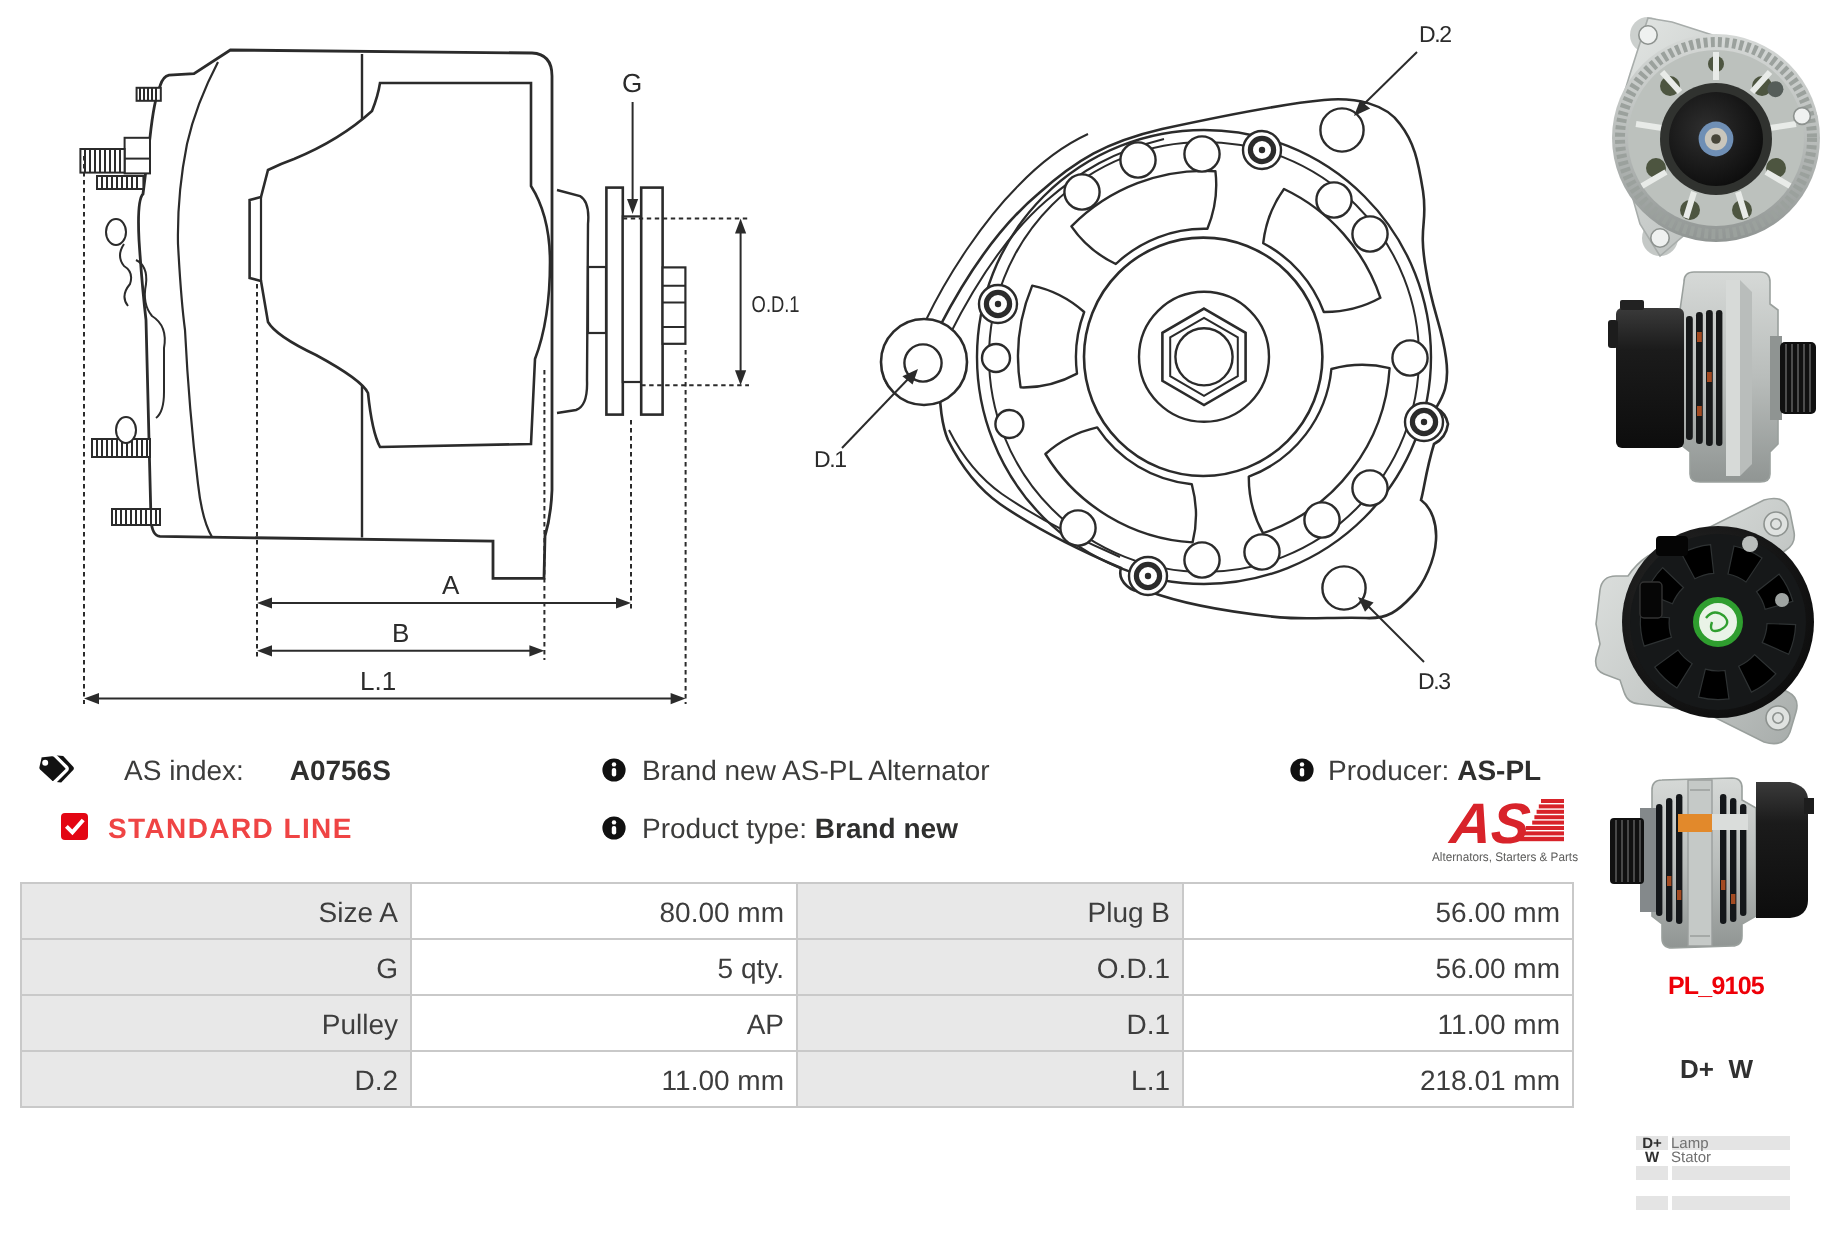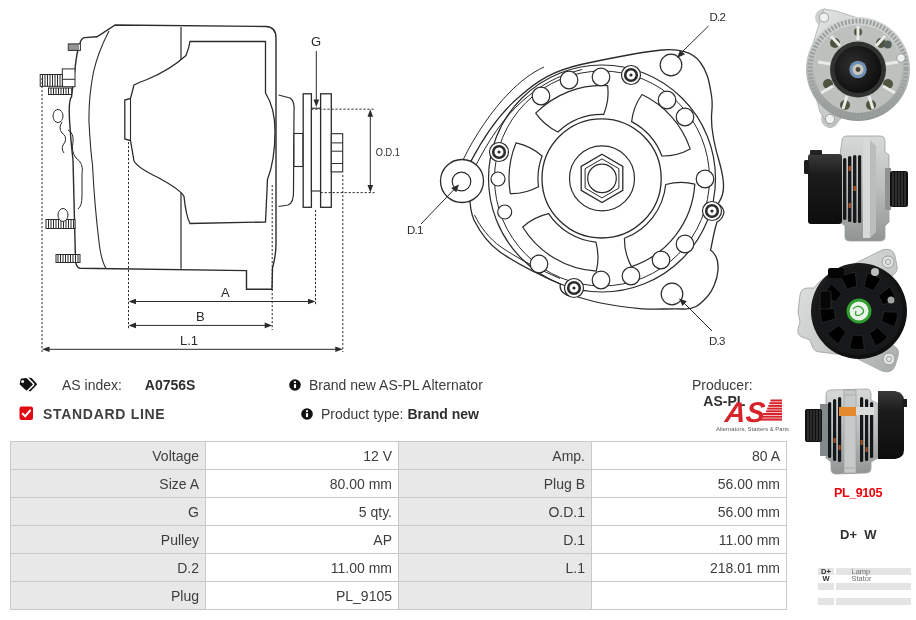--- a/index.html
+++ b/index.html
@@ -7,21 +7,21 @@
 .abs{position:absolute;}
 .inforow{position:absolute;display:flex;align-items:center;font-size:14px;color:#3c3c3b;white-space:nowrap;}
 .inforow b{color:#2f2f2e;text-align:center;}
 table.spec{position:absolute;left:10px;top:441px;border-collapse:collapse;table-layout:fixed;}
 table.spec td{border:1px solid #c9c9c9;height:27px;padding:0 6px 0 0;font-size:14px;color:#3d3d3d;text-align:right;vertical-align:middle;}
 table.spec td.l{background:#e8e8e8;}
 table.spec td.v{background:#ffffff;}
 .mini{position:absolute;left:818px;top:568px;font-size:7.5px;color:#2e2e2e;}
 .mini .row{display:flex;height:7.4px;line-height:7.2px;}
 .mini .c1{width:16px;text-align:center;font-weight:bold;}
-.mini .c2{width:59px;margin-left:1.5px;padding-left:16px;color:#707070;}
+.mini .c2{width:59px;margin-left:1.5px;padding-left:0;color:#707070;}
 </style>
 </head>
 <body>
 
 <svg class="abs" style="left:0;top:0" width="790" height="372" viewBox="0 0 790 372" fill="none" stroke="#2b2b2b">
   <g id="sideview" stroke-width="1.4">
 
     <path d="M181,27 L181,268.8" stroke-width="1.2"></path>
 
     <path d="M84.5,37.6 L97,36.8 L115.2,25 L266,26.5 Q276,27 276,38 L276,245 Q275.5,258 272.5,268 L272,289.2 L246.5,289.2 L246.5,270.6 L80,268.2 Q76,267.8 75.5,260 L73,160 Q71,143 69.5,120 Q68.5,100 71.5,97 L75,68.7 Q77,50 80,43 Q81.5,38.2 84.5,37.6 Z"></path>
@@ -212,45 +212,45 @@
 
 <div class="inforow" style="left:18px;top:377px;height:15px;gap:19px;">
   <svg width="19" height="15" viewBox="0 0 19 15" style="margin-right:6px;">
     <path d="M9.3,0.6 L13.6,1.0 L18.6,6.4 Q19.3,7.2 18.6,8.0 L12.6,14.2 L8.9,13.9 Z" fill="#111"></path>
     <path d="M2.2,0.9 L7.9,0.3 Q8.9,0.2 9.6,0.9 L15.2,6.5 Q16.0,7.3 15.2,8.2 L9.3,14.0 Q8.5,14.8 7.6,14.0 L1.5,8.3 Q0.8,7.6 0.9,6.6 Z" fill="#111" stroke="#fff" stroke-width="1.6"></path>
     <circle cx="4.6" cy="4.4" r="1.5" fill="#fff"></circle>
   </svg>
   <span>AS index:&nbsp;</span>
     <b>A0756S</b>
 </div>
-<div class="inforow" style="left:19px;top:406px;height:15px;color:#404040;font-weight:bold;letter-spacing:0.7px;">
+<div class="inforow" style="left:30px;top:406px;height:15px;color:#ef4444;font-weight:bold;letter-spacing:0.7px;">
   <svg width="15" height="15" viewBox="0 0 15 15" style="margin-right:9px;">
     <rect x="0.5" y="0.5" width="13.5" height="13.5" rx="2" fill="#e30613"></rect>
     <path d="M3.2,7.2 L6.2,10.2 L11.6,4.0" stroke="#fff" stroke-width="2" fill="none"></path>
   </svg>
   <span>STANDARD LINE</span>
 </div>
-<div class="inforow" style="left:289px;top:377px;height:15px;">
+<div class="inforow" style="left:301px;top:377px;height:15px;">
   <svg width="12" height="12" viewBox="0 0 12 12" style="margin-right:8px;">
     <circle cx="6" cy="6" r="5.8" fill="#111"></circle>
     <circle cx="6" cy="3.2" r="1.1" fill="#fff"></circle>
     <rect x="4.9" y="5" width="2.2" height="4.3" rx="1" fill="#fff"></rect>
   </svg>
   <span>Brand new AS-PL Alternator</span>
 </div>
 <div class="inforow" style="left:301px;top:406px;height:15px;">
   <svg width="12" height="12" viewBox="0 0 12 12" style="margin-right:8px;">
     <circle cx="6" cy="6" r="5.8" fill="#111"></circle>
     <circle cx="6" cy="3.2" r="1.1" fill="#fff"></circle>
     <rect x="4.9" y="5" width="2.2" height="4.3" rx="1" fill="#fff"></rect>
   </svg>
   <span>Product type:&nbsp;</span>
     <b>Brand new</b>
 </div>
-<div class="inforow" style="left:692px;top:377px;height:15px;flex-direction:column;">
+<div class="inforow" style="left:645px;top:377px;height:15px;">
   <svg width="12" height="12" viewBox="0 0 12 12" style="margin-right:7px;">
     <circle cx="6" cy="6" r="5.8" fill="#111"></circle>
     <circle cx="6" cy="3.2" r="1.1" fill="#fff"></circle>
     <rect x="4.9" y="5" width="2.2" height="4.3" rx="1" fill="#fff"></rect>
   </svg>
   <span>Producer:&nbsp;</span>
     <b>AS-PL</b>
 </div>
 
 <svg class="abs" style="left:714px;top:396px" width="82" height="40" viewBox="0 0 82 40">
@@ -269,26 +269,20 @@
 </svg>
 
 <table class="spec">
   <colgroup>
       <col style="width:195px">
       <col style="width:193px">
       <col style="width:193px">
       <col style="width:195px">
     </colgroup>
   <tbody>
-      <tr>
-        <td class="l">Voltage</td>
-        <td class="v">12 V</td>
-        <td class="l">Amp.</td>
-        <td class="v">80 A</td>
-      </tr>
   <tr>
         <td class="l">Size A</td>
         <td class="v">80.00 mm</td>
         <td class="l">Plug B</td>
         <td class="v">56.00 mm</td>
       </tr>
   <tr>
         <td class="l">G</td>
         <td class="v">5 qty.</td>
         <td class="l">O.D.1</td>
@@ -299,26 +293,20 @@
         <td class="v">AP</td>
         <td class="l">D.1</td>
         <td class="v">11.00 mm</td>
       </tr>
   <tr>
         <td class="l">D.2</td>
         <td class="v">11.00 mm</td>
         <td class="l">L.1</td>
         <td class="v">218.01 mm</td>
       </tr>
-  <tr>
-        <td class="l">Plug</td>
-        <td class="v">PL_9105</td>
-        <td class="l"></td>
-        <td class="v"></td>
-      </tr>
 </tbody>
   </table>
 
 <div class="abs" style="left:834px;top:486px;font-size:12.5px;font-weight:bold;color:#ee0008;letter-spacing:-0.4px;">PL_9105</div>
 <div class="abs" style="left:840px;top:527px;font-size:13px;font-weight:bold;color:#303030;text-align:center;">D+&nbsp;&nbsp;W</div>
 <div class="mini">
   <div class="row">
       <div class="c1" style="background:#e4e4e4;">D+</div>
       <div class="c2" style="background:#e4e4e4;">Lamp</div>
     </div>

